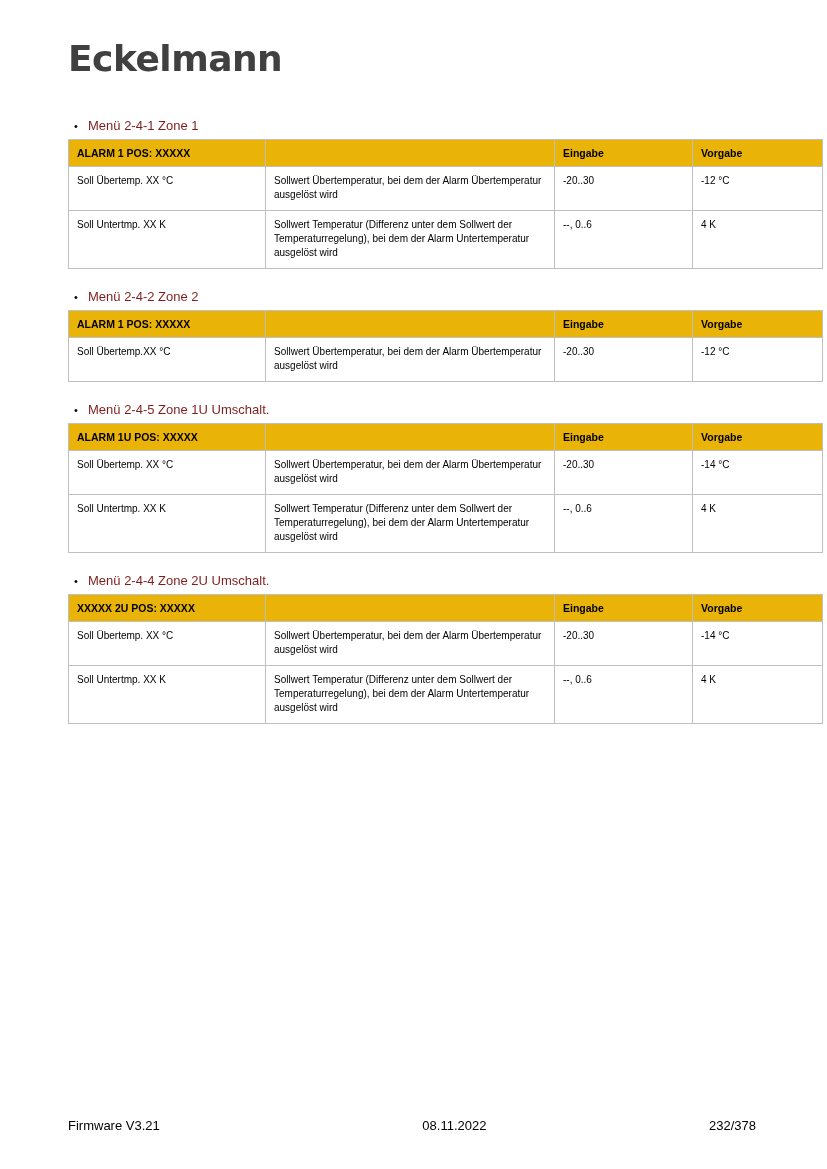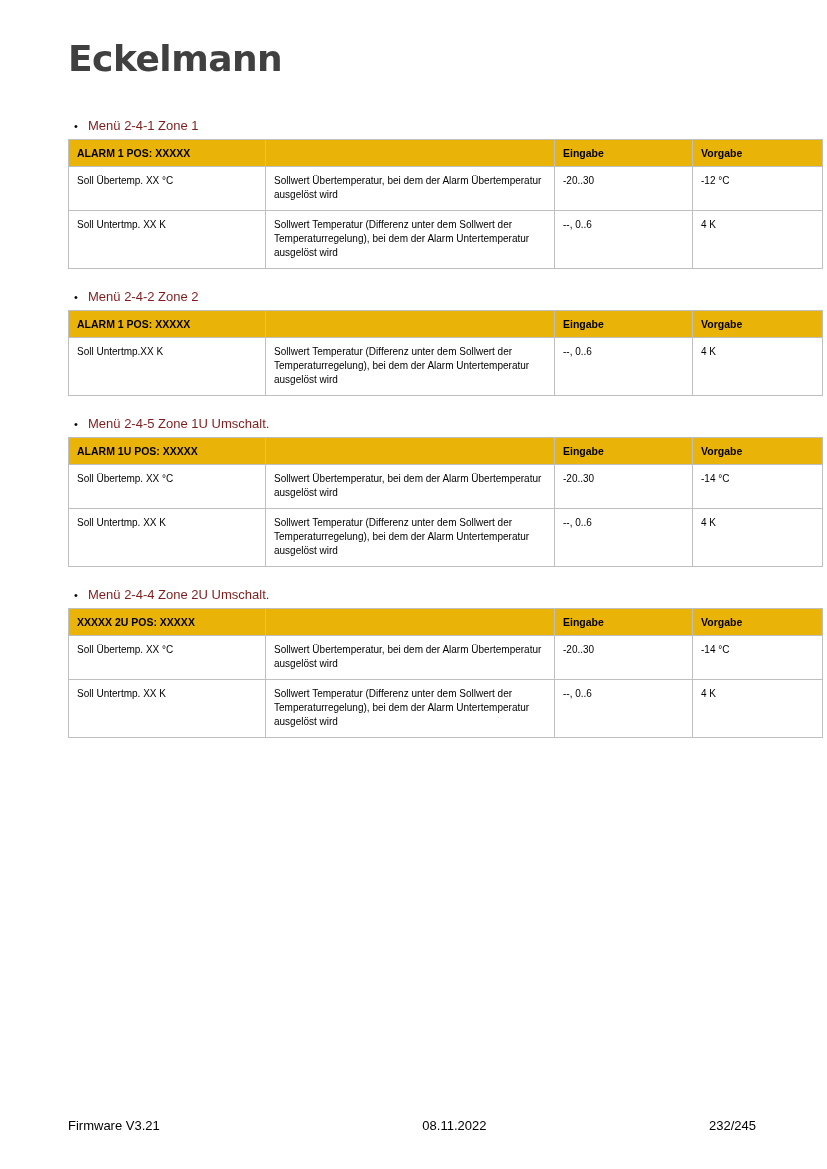--- a/index.html
+++ b/index.html
@@ -151,25 +151,25 @@
     <table class="spec">
       <thead>
         <tr>
           <th class="col-1">ALARM 1 POS: XXXXX</th>
           <th class="col-2"></th>
           <th class="col-3">Eingabe</th>
           <th class="col-4">Vorgabe</th>
         </tr>
       </thead>
       <tbody>
-        <tr class="row-tall">
-          <td>Soll Untertmp.XX K</td>
-          <td class="desc"><span>Sollwert Temperatur (Differenz unter dem Sollwert der Temperaturregelung), bei dem der Alarm </span><span class="it">Untertemperatur</span><span> ausgelöst wird</span></td>
-          <td>--, 0..6</td>
-          <td>4 K</td>
+        <tr>
+          <td>Soll Übertemp.XX °C</td>
+          <td class="desc"><span>Sollwert Übertemperatur, bei dem der Alarm </span><span class="it">Übertemperatur</span><span> ausgelöst wird</span></td>
+          <td>-20..30</td>
+          <td>-12 °C</td>
         </tr>
       </tbody>
     </table>
 
     <div class="bullet-row spaced">
       <span class="bullet-dot">•</span>
       <span class="bullet-text">Menü 2-4-5 Zone 1U Umschalt.</span>
     </div>
     <table class="spec">
       <thead>
@@ -223,16 +223,16 @@
           <td>4 K</td>
         </tr>
       </tbody>
     </table>
 
   </div>
 
   <div class="footer">
     <span class="left">Firmware V3.21</span>
     <span class="mid">08.11.2022</span>
-    <span class="right">232/245</span>
+    <span class="right">232/378</span>
   </div>
 
 </div>
 
 </body></html>

